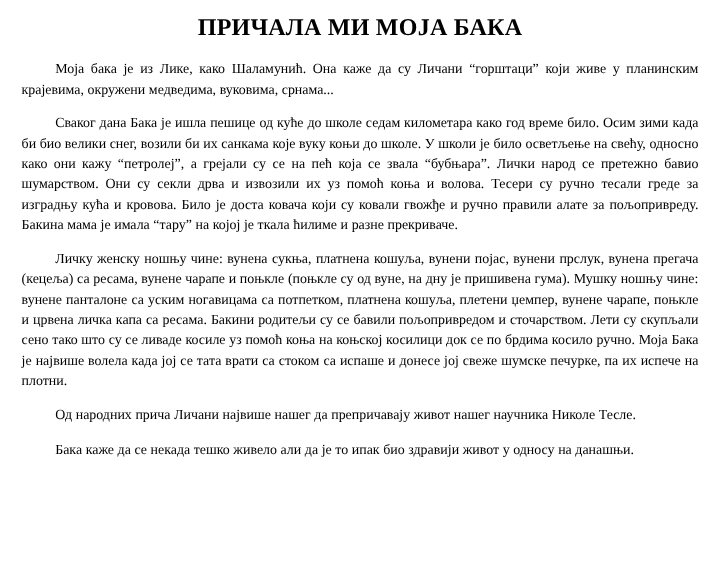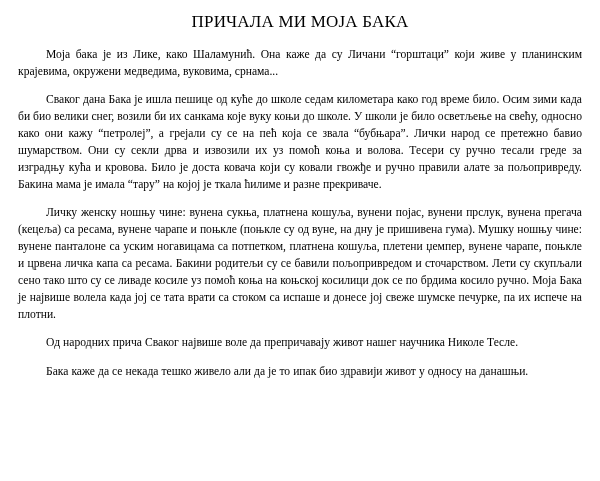--- a/index.html
+++ b/index.html
@@ -15,22 +15,22 @@
     overflow: hidden;
   }
   .page {
     width: 600px;
     height: 481px;
     box-sizing: border-box;
     padding: 10px 18px 0 18px;
   }
   .doc-title {
     text-align: center;
-    font-weight: normal;
-    font-size: 17px;
+    font-weight: bold;
+    font-size: 20px;
     letter-spacing: 0.2px;
     margin: 2px 0 14px 0;
     font-family: "Liberation Serif", "DejaVu Serif", serif;
   }
   .para {
     text-align: justify;
     font-size: 11.6px;
     line-height: 1.47;
     margin: 0 0 11px 0;
     text-indent: 28px;
@@ -42,15 +42,15 @@
   }
 </style>
 </head>
 <body>
 
 <div class="page">
   <div class="doc-title">ПРИЧАЛА МИ МОЈА БАКА</div>
   <p class="para">Моја бака је из Лике, како Шаламунић. Она каже да су Личани “горштаци” који живе у планинским крајевима, окружени медведима, вуковима, срнама...</p>
   <p class="para">Сваког дана Бака је ишла пешице од куће до школе седам километара како год време било. Осим зими када би био велики снег, возили би их санкама које вуку коњи до школе. У школи је било осветљење на свећу, односно како они кажу “петролеј”, а грејали су се на пећ која се звала “бубњара”. Лички народ се претежно бавио шумарством. Они су секли дрва и извозили их уз помоћ коња и волова. Тесери су ручно тесали греде за изградњу кућа и кровова. Било је доста ковача који су ковали гвожђе и ручно правили алате за пољопривреду. Бакина мама је имала “тару” на којој је ткала ћилиме и разне прекриваче.</p>
   <p class="para">Личку женску ношњу чине: вунена сукња, платнена кошуља, вунени појас, вунени прслук, вунена прегача (кецеља) са ресама, вунене чарапе и поњкле (поњкле су од вуне, на дну је пришивена гума). Мушку ношњу чине: вунене панталоне са уским ногавицама са потпетком, платнена кошуља, плетени џемпер, вунене чарапе, поњкле и црвена личка капа са ресама. Бакини родитељи су се бавили пољопривредом и сточарством. Лети су скупљали сено тако што су се ливаде косиле уз помоћ коња на коњској косилици док се по брдима косило ручно. Моја Бака је највише волела када јој се тата врати са стоком са испаше и донесе јој свеже шумске печурке, па их испече на плотни.</p>
-  <p class="para">Од народних прича Сваког највише воле да препричавају живот нашег научника Николе Тесле.</p>
+  <p class="para">Од народних прича Личани највише нашег да препричавају живот нашег научника Николе Тесле.</p>
   <p class="para">Бака каже да се некада тешко живело али да је то ипак био здравији живот у односу на данашњи.</p>
 </div>
 
 </body></html>

